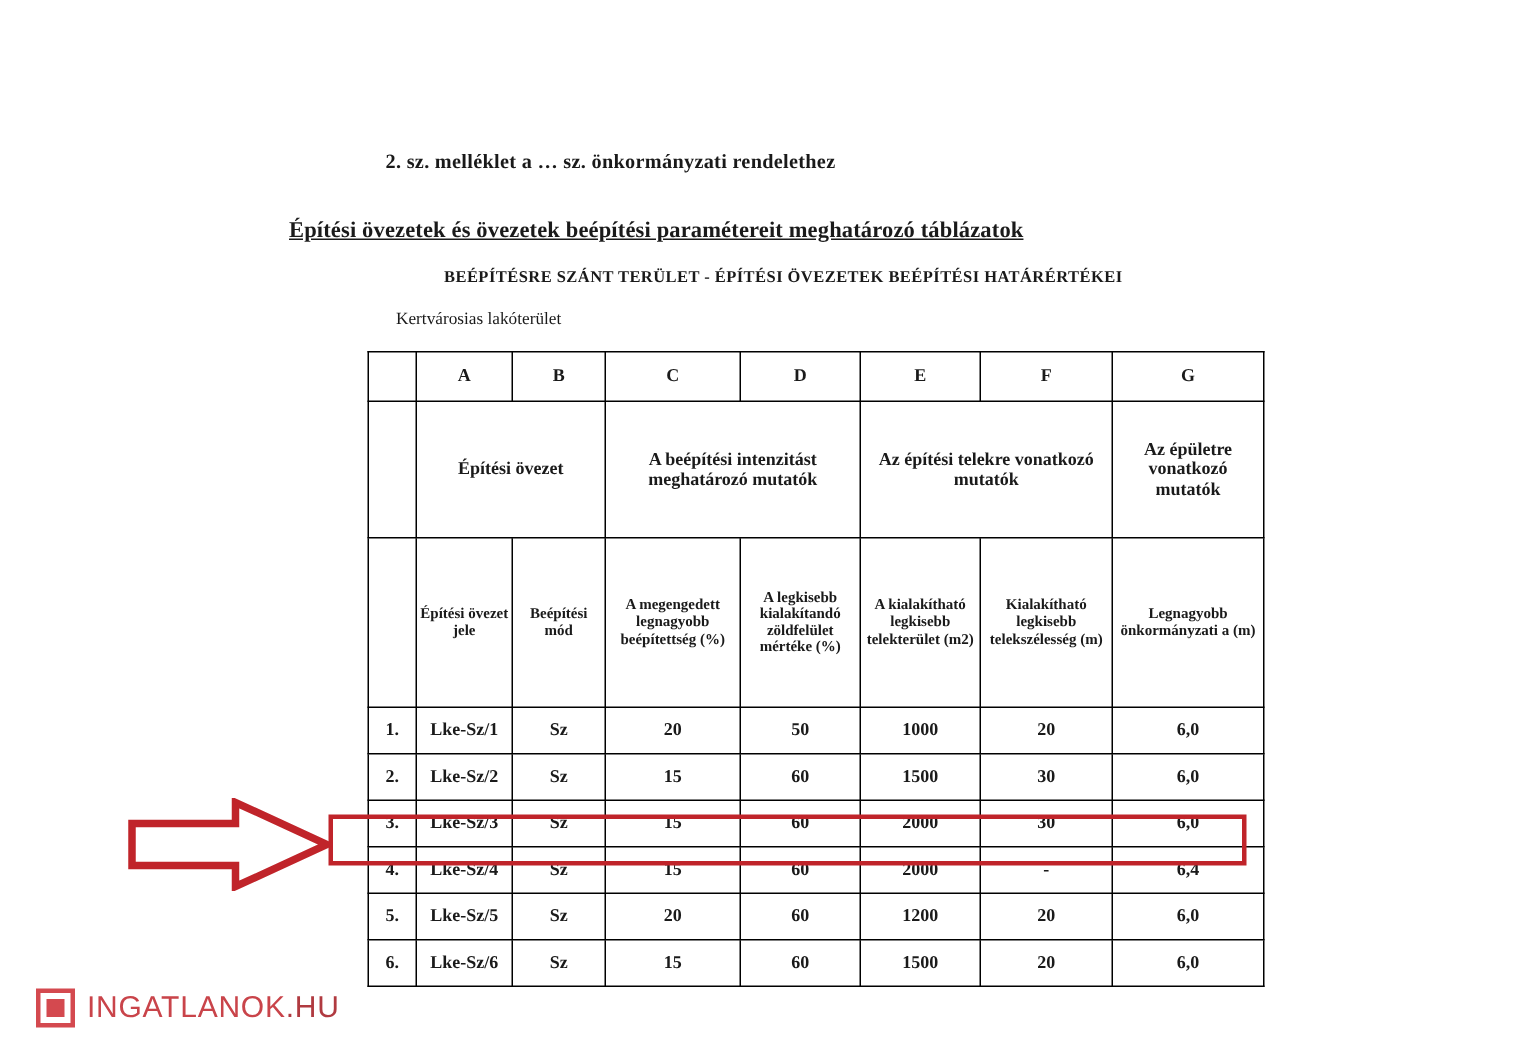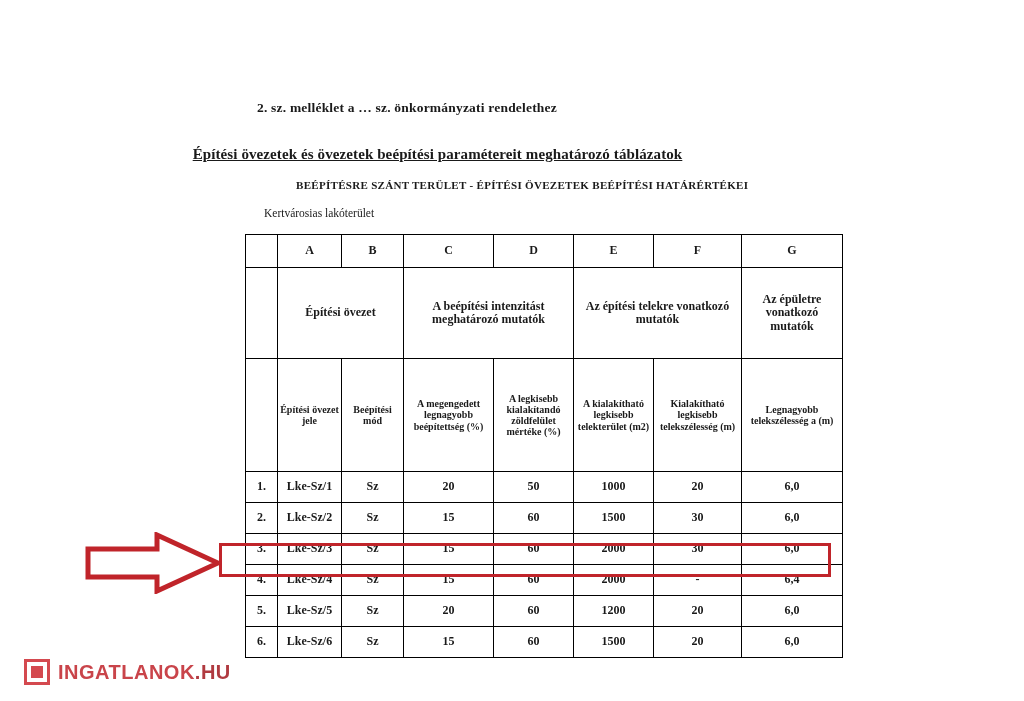--- a/index.html
+++ b/index.html
@@ -144,21 +144,21 @@
     content: "";
     position: absolute;
     left: 4px;
     top: 4px;
     width: 12px;
     height: 12px;
     background: #d4494f;
   }
   .wm-text {
     font-family: "Liberation Sans", sans-serif;
-    font-weight: bold;
+    font-weight: normal;
     font-size: 20px;
     color: #c9444a;
     letter-spacing: 0.5px;
   }
   .wm-text .dot-hu { color: #b03a40; }
 </style>
 </head>
 <body>
 
 <div class="page">
@@ -198,21 +198,21 @@
         <td class="group-cell">Az épületre vonatkozó mutatók</td>
       </tr>
       <tr class="hdr-detail">
         <td></td>
         <td>Építési övezet jele</td>
         <td>Beépítési mód</td>
         <td>A megengedett legnagyobb beépítettség (%)</td>
         <td>A legkisebb kialakítandó zöldfelület mértéke (%)</td>
         <td>A kialakítható legkisebb telekterület (m2)</td>
         <td>Kialakítható legkisebb telekszélesség (m)</td>
-        <td>Legnagyobb telekszélesség a (m)</td>
+        <td>Legnagyobb önkormányzati a (m)</td>
       </tr>
 
       <tr class="data-row">
         <td>1.</td>
         <td>Lke-Sz/1</td>
         <td>Sz</td>
         <td>20</td>
         <td>50</td>
         <td>1000</td>
         <td>20</td>

